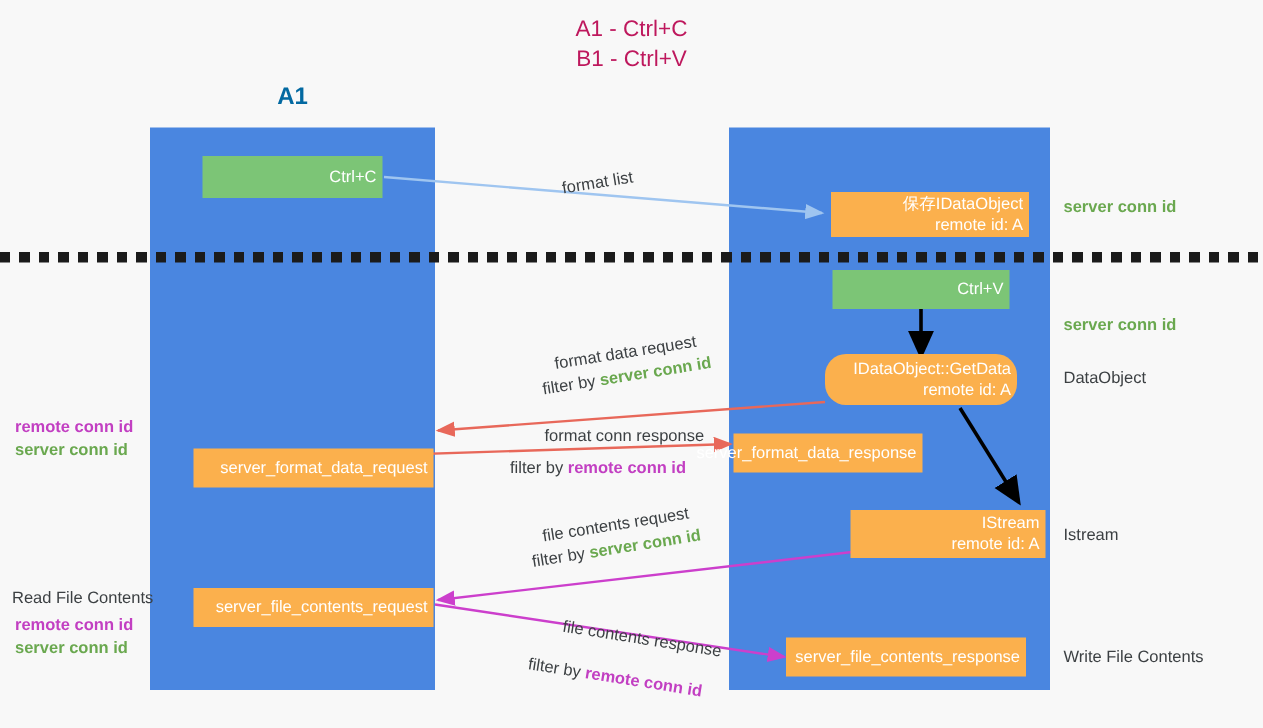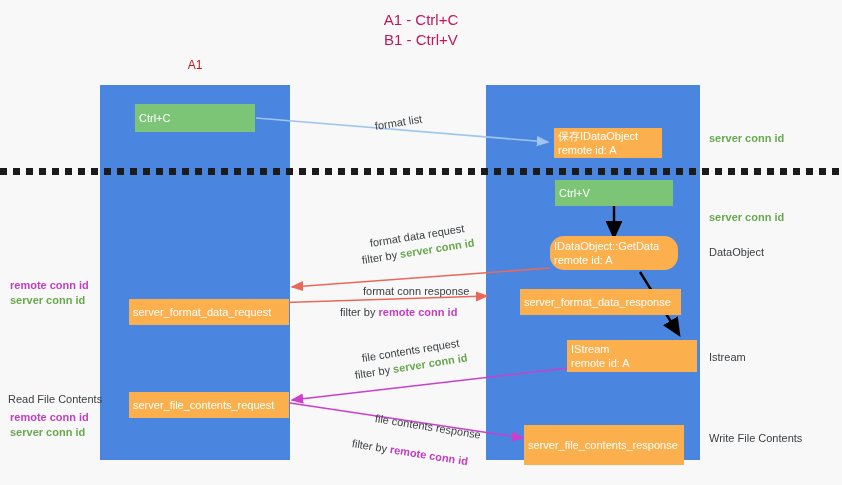--- a/index.html
+++ b/index.html
@@ -27,24 +27,25 @@
     width: 842px;
     text-align: center;
     font-size: 15px;
     color: #be185d;
     line-height: 20px;
   }
 
   
   .col-head {
     text-align: center;
-    font-size: 12px;
-    color: #b91c1c;
+    font-size: 16px;
+    color: #0369a1;
     line-height: 14px;
     width: 200px;
+    font-weight: bold;
   }
   .col-head .l2 { display: block; }
 
   
   .lifeline {
     background: #4a86e0;
   }
   #lifeline-a1 { left: 100px; top: 85px; width: 190px; height: 375px; }
   #lifeline-b1 { left: 486px; top: 85px; width: 214px; height: 375px; }
 
@@ -59,21 +60,21 @@
       #1b1b1b 0px, #1b1b1b 7px,
       rgba(0,0,0,0) 7px, rgba(0,0,0,0) 13px
     );
   }
 
   
   .box {
     box-sizing: border-box;
     display: flex;
     flex-direction: column;
-    align-items: flex-start;
+    align-items: flex-end;
     justify-content: center;
     color: #ffffff;
     font-size: 11px;
     line-height: 14px;
     text-align: center;
     padding: 2px 4px;
   }
   .box-green { background: #7cc576; }
   .box-orange { background: #fbb04d; }
 
@@ -148,52 +149,52 @@
 
     <line x1="568" y1="368" x2="292" y2="400" stroke="#cc3fcc" stroke-width="1.6" marker-end="url(#ah-magenta)"></line>
 
     <line x1="290" y1="403" x2="523" y2="438" stroke="#cc3fcc" stroke-width="1.6" marker-end="url(#ah-magenta)"></line>
   </svg>
 
   <div class="abs box box-green" style="left:135px; top:104px; width:120px; height:28px;">
     <span>Ctrl+C</span>
   </div>
 
-  <div class="abs box box-orange" style="left:554px; top:128px; width:108px; height:30px;">
+  <div class="abs box box-orange" style="left:554px; top:128px; width:132px; height:30px;">
     <span>保存IDataObject</span>
     <span>remote id: A</span>
   </div>
 
   <div class="abs box box-green" style="left:555px; top:180px; width:118px; height:26px;">
     <span>Ctrl+V</span>
   </div>
 
   <div class="abs box box-orange" style="left:550px; top:236px; width:128px; height:34px;border-radius:14px;">
     <span>IDataObject::GetData</span>
     <span>remote id: A</span>
   </div>
 
   <div class="abs box box-orange" style="left:129px; top:275px; width:160px; height:26px;margin-top:24px;">
     <span>server_format_data_request</span>
   </div>
 
-  <div class="abs box box-orange" style="left:489px; top:289px; width:161px; height:26px;margin-left:31px;">
+  <div class="abs box box-orange" style="left:489px; top:289px; width:126px; height:26px;">
     <span>server_format_data_response</span>
   </div>
 
   <div class="abs box box-orange" style="left:567px; top:340px; width:130px; height:32px;">
     <span>IStream</span>
     <span>remote id: A</span>
   </div>
 
   <div class="abs box box-orange" style="left:129px; top:392px; width:160px; height:26px;">
     <span>server_file_contents_request</span>
   </div>
 
-  <div class="abs box box-orange" style="left:524px; top:425px; width:160px; height:40px;">
+  <div class="abs box box-orange" style="left:524px; top:425px; width:160px; height:26px;">
     <span>server_file_contents_response</span>
   </div>
 
   <div class="abs dashed-sep"></div>
 
   <div class="abs side-label green-txt" style="left:709px; top:131px;">server conn id</div>
 
   <div class="abs side-label green-txt" style="left:709px; top:210px;">server conn id</div>
 
   <div class="abs side-label" style="left:709px; top:245px;">DataObject</div>

